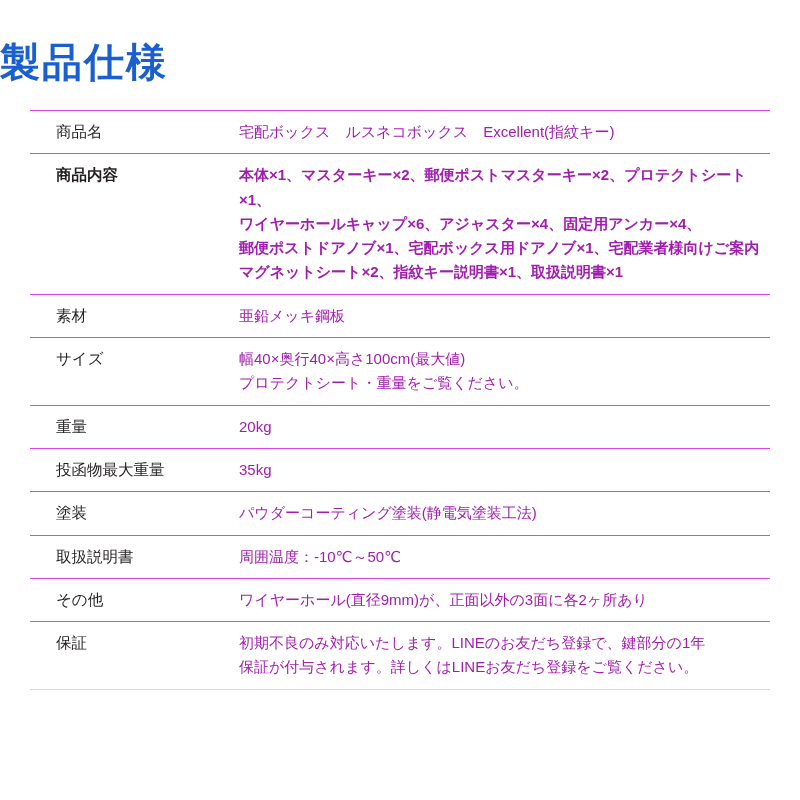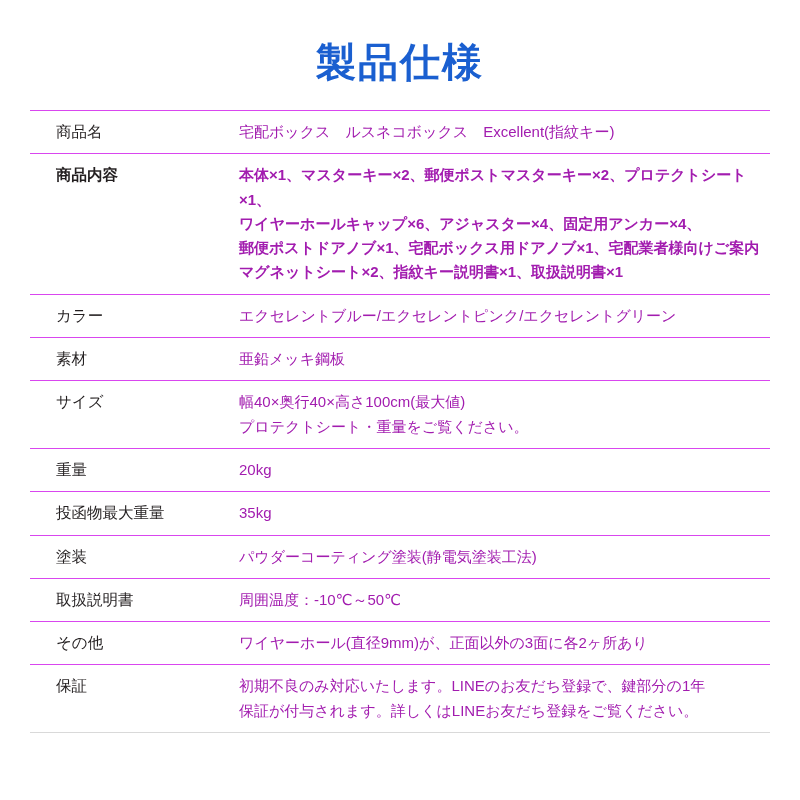--- a/index.html
+++ b/index.html
@@ -16,21 +16,20 @@
   }
   .page {
     position: relative;
     width: 800px;
     height: 800px;
     box-sizing: border-box;
     padding: 0;
     overflow: hidden;
   }
   .title {
-    text-align: center;
     color: #1a5fd0;
     font-size: 40px;
     font-weight: bold;
     letter-spacing: 2px;
     margin: 0;
     padding-top: 38px;
     padding-bottom: 24px;
     line-height: 1.2;
   }
   .spec-table {
@@ -94,26 +93,20 @@
       <tr>
         <td class="label tall-pad">商品内容</td>
         <td class="value tall-pad">
           <span class="line">本体×1、マスターキー×2、郵便ポストマスターキー×2、プロテクトシート×1、</span>
           <span class="line">ワイヤーホールキャップ×6、アジャスター×4、固定用アンカー×4、</span>
           <span class="line">郵便ポストドアノブ×1、宅配ボックス用ドアノブ×1、宅配業者様向けご案内</span>
           <span class="line">マグネットシート×2、指紋キー説明書×1、取扱説明書×1</span>
         </td>
       </tr>
 
-      <tr>
-        <td class="label">カラー</td>
-        <td class="value">
-          <span class="line">エクセレントブルー/エクセレントピンク/エクセレントグリーン</span>
-        </td>
-      </tr>
 
       <tr>
         <td class="label">素材</td>
         <td class="value">
           <span class="line">亜鉛メッキ鋼板</span>
         </td>
       </tr>
 
       <tr>
         <td class="label">サイズ</td>

